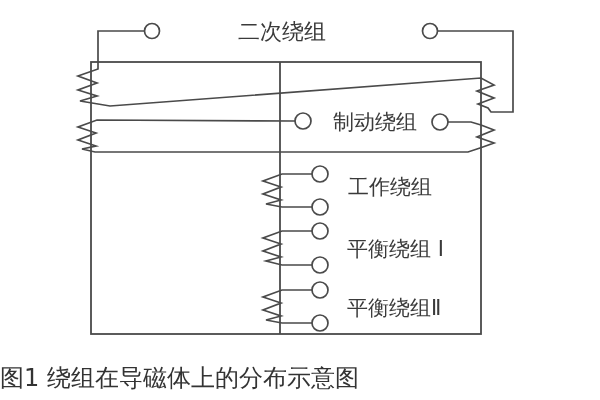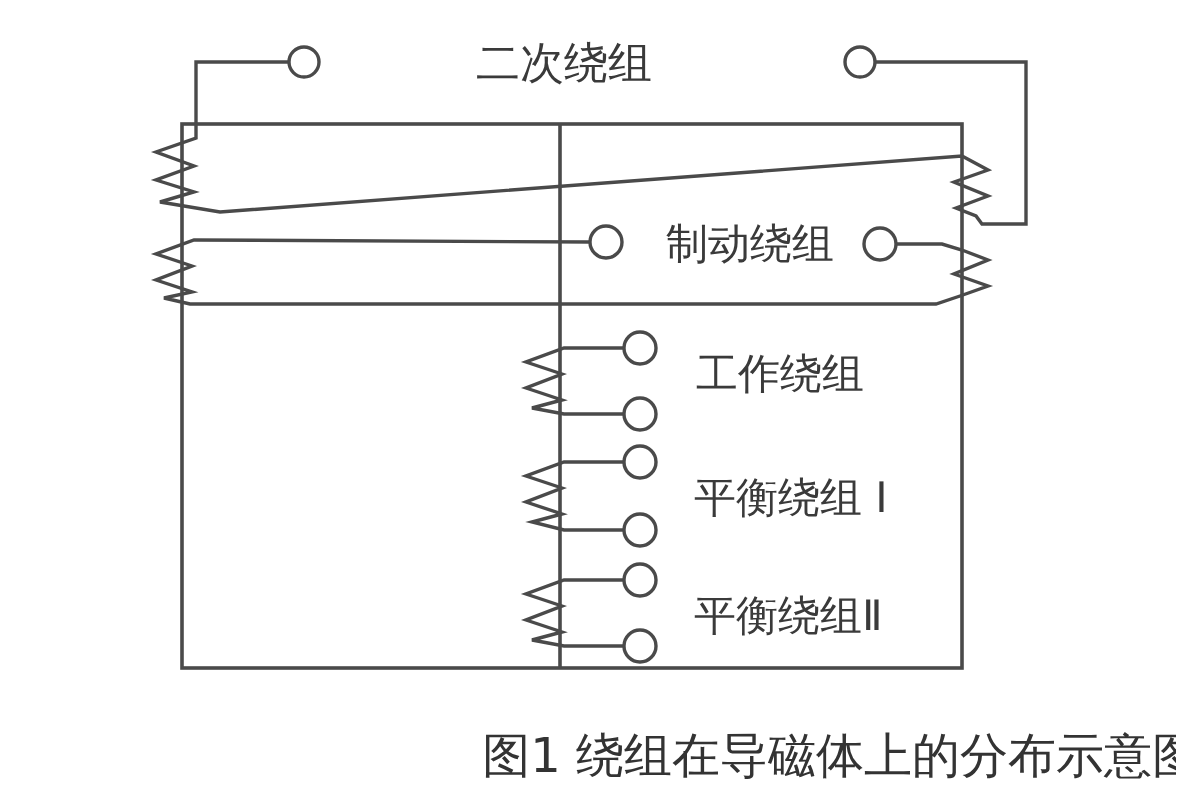--- a/index.html
+++ b/index.html
@@ -43,21 +43,21 @@
     font-size: 21px;
   }
   svg text.lbl-top {
     font-size: 22px;
   }
   .caption {
     position: absolute;
     left: 0;
     top: 362px;
     width: 600px;
-    text-align: right;
+    text-align: left;
     font-size: 24px;
     font-weight: 500;
     color: #333333;
     font-family: "DejaVu Sans", sans-serif;
   }
 </style>
 </head>
 <body>
 
 <div class="page">

